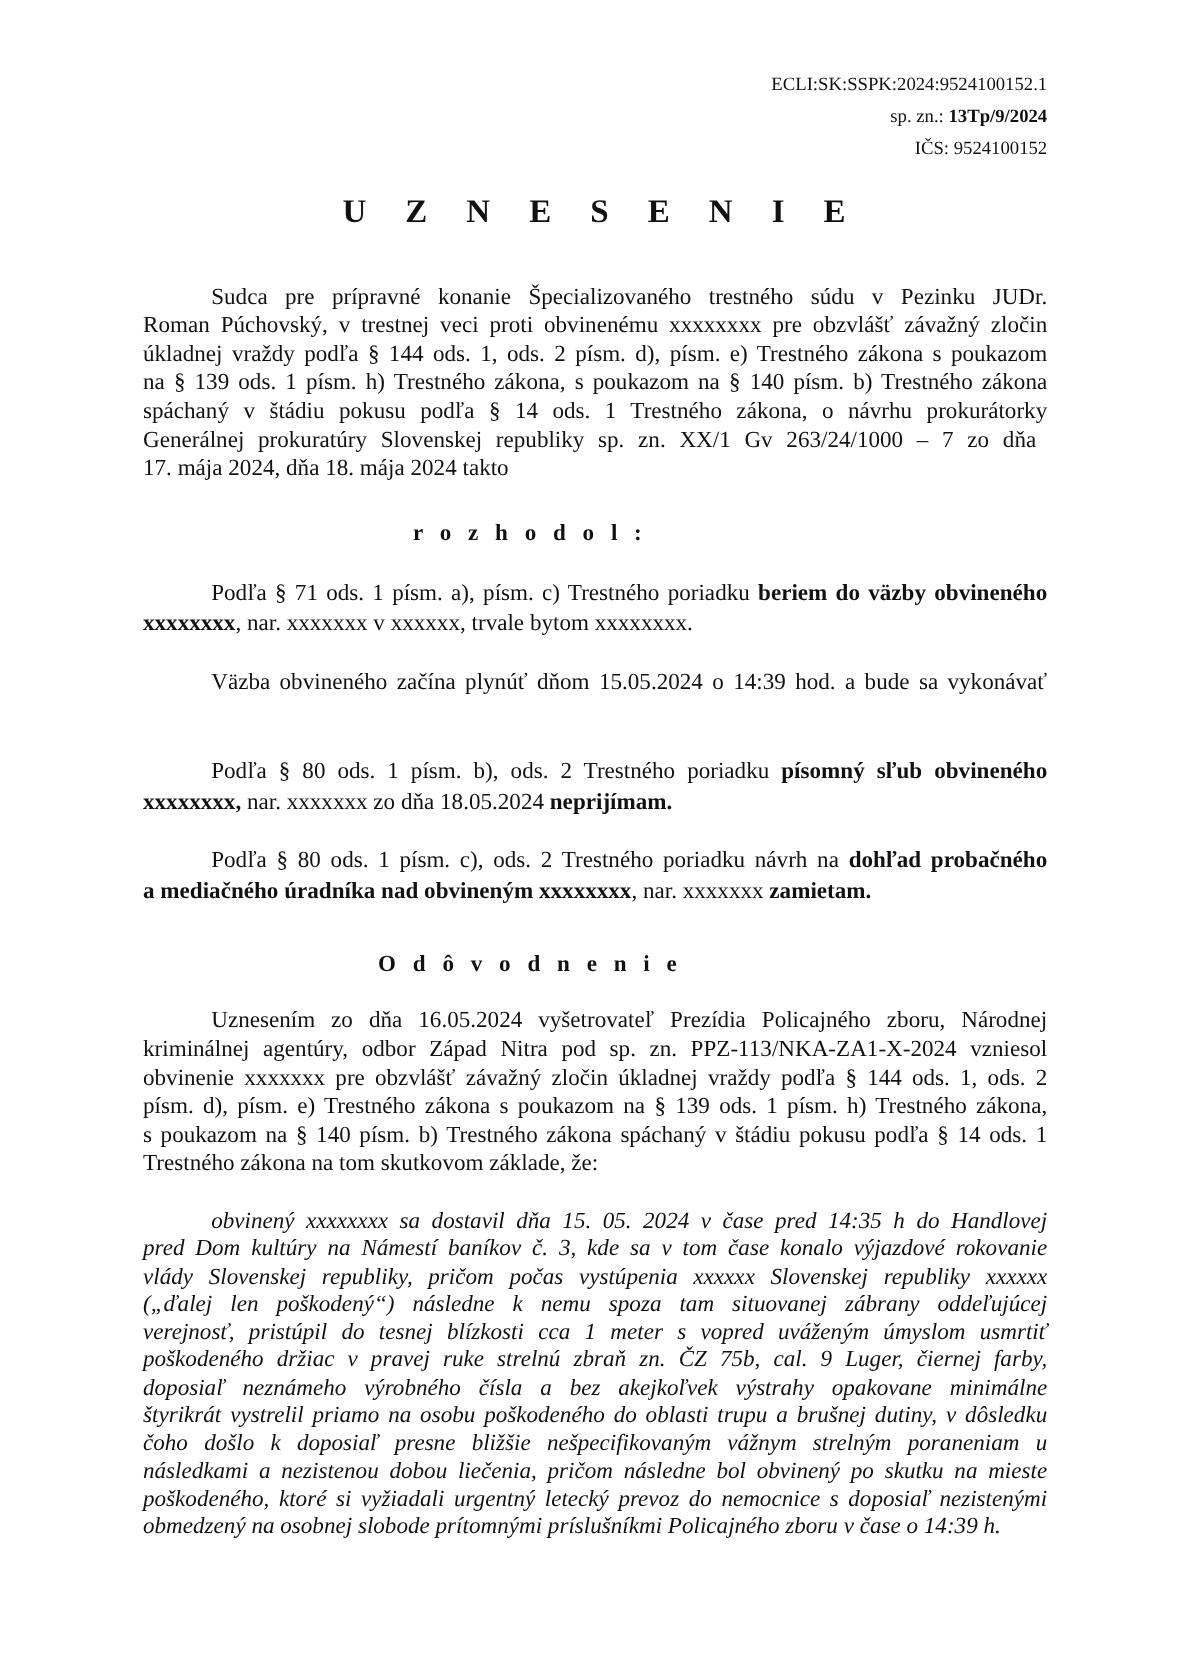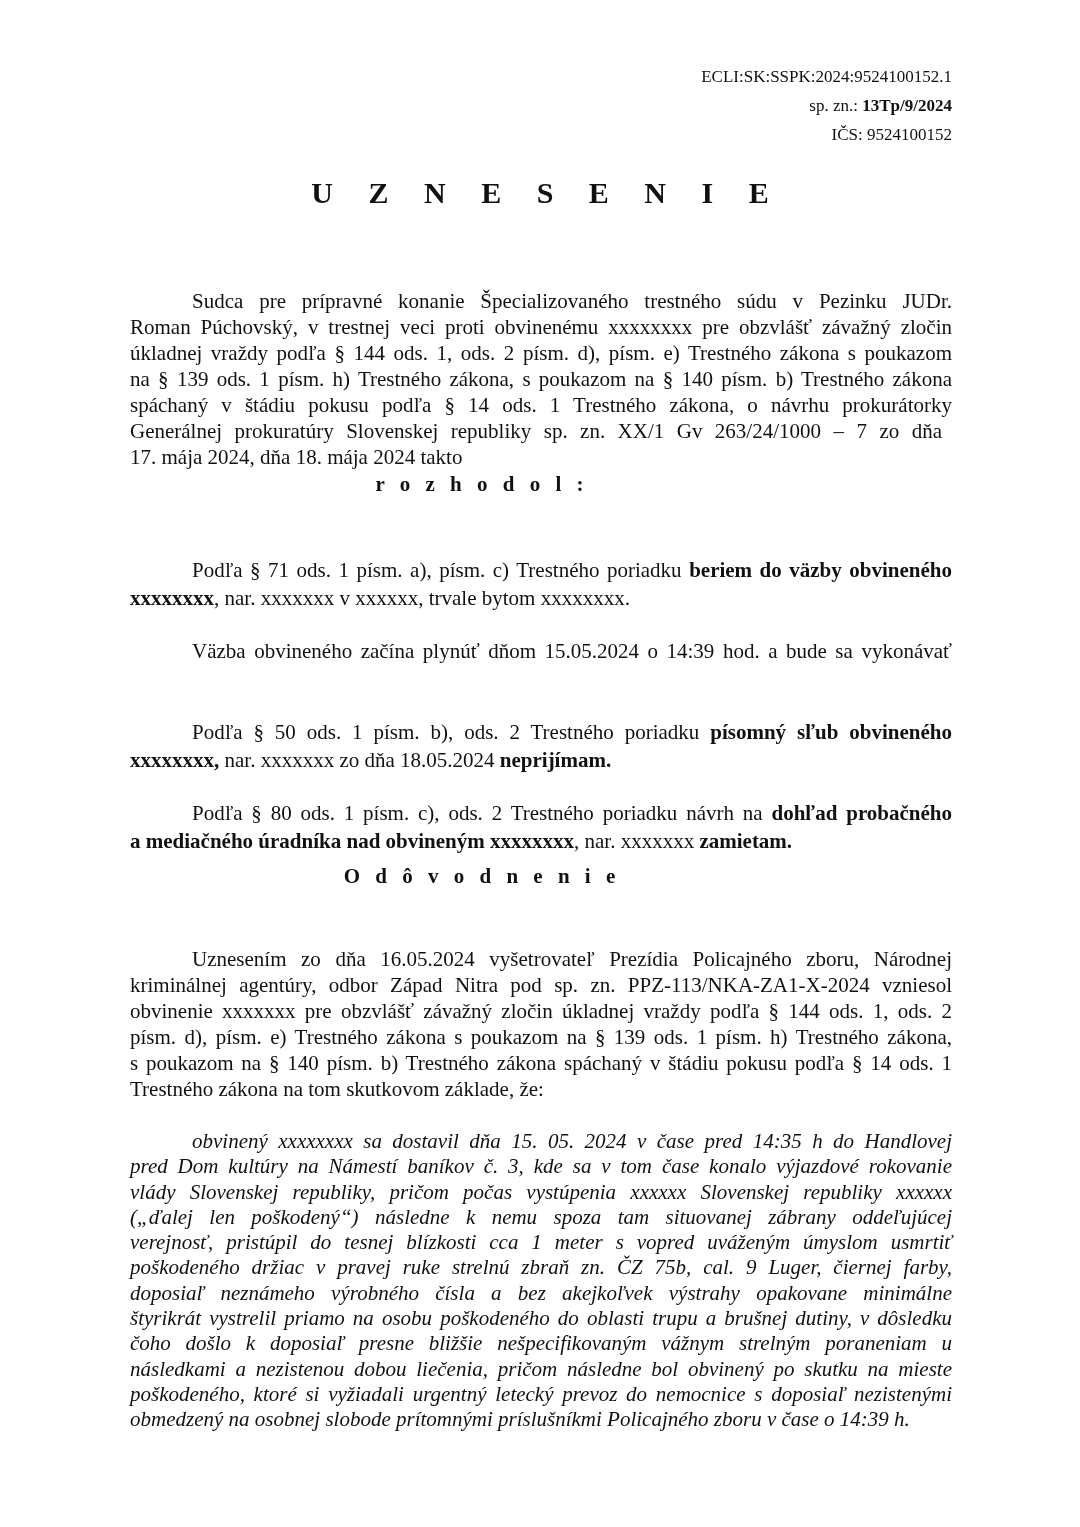--- a/index.html
+++ b/index.html
@@ -1,21 +1,21 @@
 <!DOCTYPE html>
 <html><head>
 <meta charset="utf-8">
 <style>
   html, body { margin: 0; padding: 0; background: #ffffff; }
   body { width: 1080px; height: 1527px; position: relative; overflow: hidden; color: #111; font-family: "Liberation Serif", serif; }
   .page { position: absolute; left: 0; top: 0; width: 1080px; height: 1527px; }
   .header-ids { position: absolute; right: 128px; top: 62px; text-align: right; font-size: 17px; line-height: 29px; }
   .header-ids b { font-weight: bold; }
   .title { position: absolute; left: 0; width: 1080px; top: 176px; text-align: center; font-size: 30px; font-weight: bold; letter-spacing: 14px; padding-left: 14px; box-sizing: border-box; }
-  .para { position: absolute; left: 130px; width: 822px; font-size: 21px; line-height: 26px; text-align: justify; text-indent: 62px; margin-top: 32px; }
+  .para { position: absolute; left: 130px; width: 822px; font-size: 21px; line-height: 26px; text-align: justify; text-indent: 62px; }
   .center-h { position: absolute; left: 0; width: 964px; text-align: center; font-size: 21px; font-weight: bold; letter-spacing: 5px; }
   .italic { font-style: italic; }
   b { font-weight: bold; }
   .l { display:block; text-align: justify; text-align-last: justify; }
   .l.last { text-align-last: left; }
 </style>
 </head>
 <body>
 
 <div class="page">
@@ -43,21 +43,21 @@
   <div class="para" style="top:524px;line-height:28px;">
     <span class="l" style="text-indent:62px"><span>Podľa § 71 ods. 1 písm. a), písm. c) Trestného poriadku </span><b>beriem do väzby obvineného</b></span>
     <span class="l last" style="text-indent:0"><b>xxxxxxxx</b><span>, nar. xxxxxxx v xxxxxx, trvale bytom xxxxxxxx.</span></span>
   </div>
 
   <div class="para" style="top:605px;line-height:28px;">
     <span class="l" style="text-indent:62px">Väzba obvineného začína plynúť dňom 15.05.2024 o 14:39 hod. a bude sa vykonávať</span>
   </div>
 
   <div class="para" style="top:686px;line-height:28px;">
-    <span class="l" style="text-indent:62px"><span>Podľa § 50 ods. 1 písm. b), ods. 2 Trestného poriadku </span><b>písomný sľub obvineného</b></span>
+    <span class="l" style="text-indent:62px"><span>Podľa § 80 ods. 1 písm. b), ods. 2 Trestného poriadku </span><b>písomný sľub obvineného</b></span>
     <span class="l last" style="text-indent:0"><b>xxxxxxxx,</b><span> nar. xxxxxxx zo dňa 18.05.2024 </span><b>neprijímam.</b></span>
   </div>
 
   <div class="para" style="top:767px;line-height:28px;">
     <span class="l" style="text-indent:62px"><span>Podľa § 80 ods. 1 písm. c), ods. 2 Trestného poriadku návrh na </span><b>dohľad probačného</b></span>
     <span class="l last" style="text-indent:0"><b>a mediačného úradníka nad obvineným xxxxxxxx</b><span>, nar. xxxxxxx </span><b>zamietam.</b></span>
   </div>
 
   <div class="center-h" style="top:864px;">O d ô v o d n e n i e</div>
 

